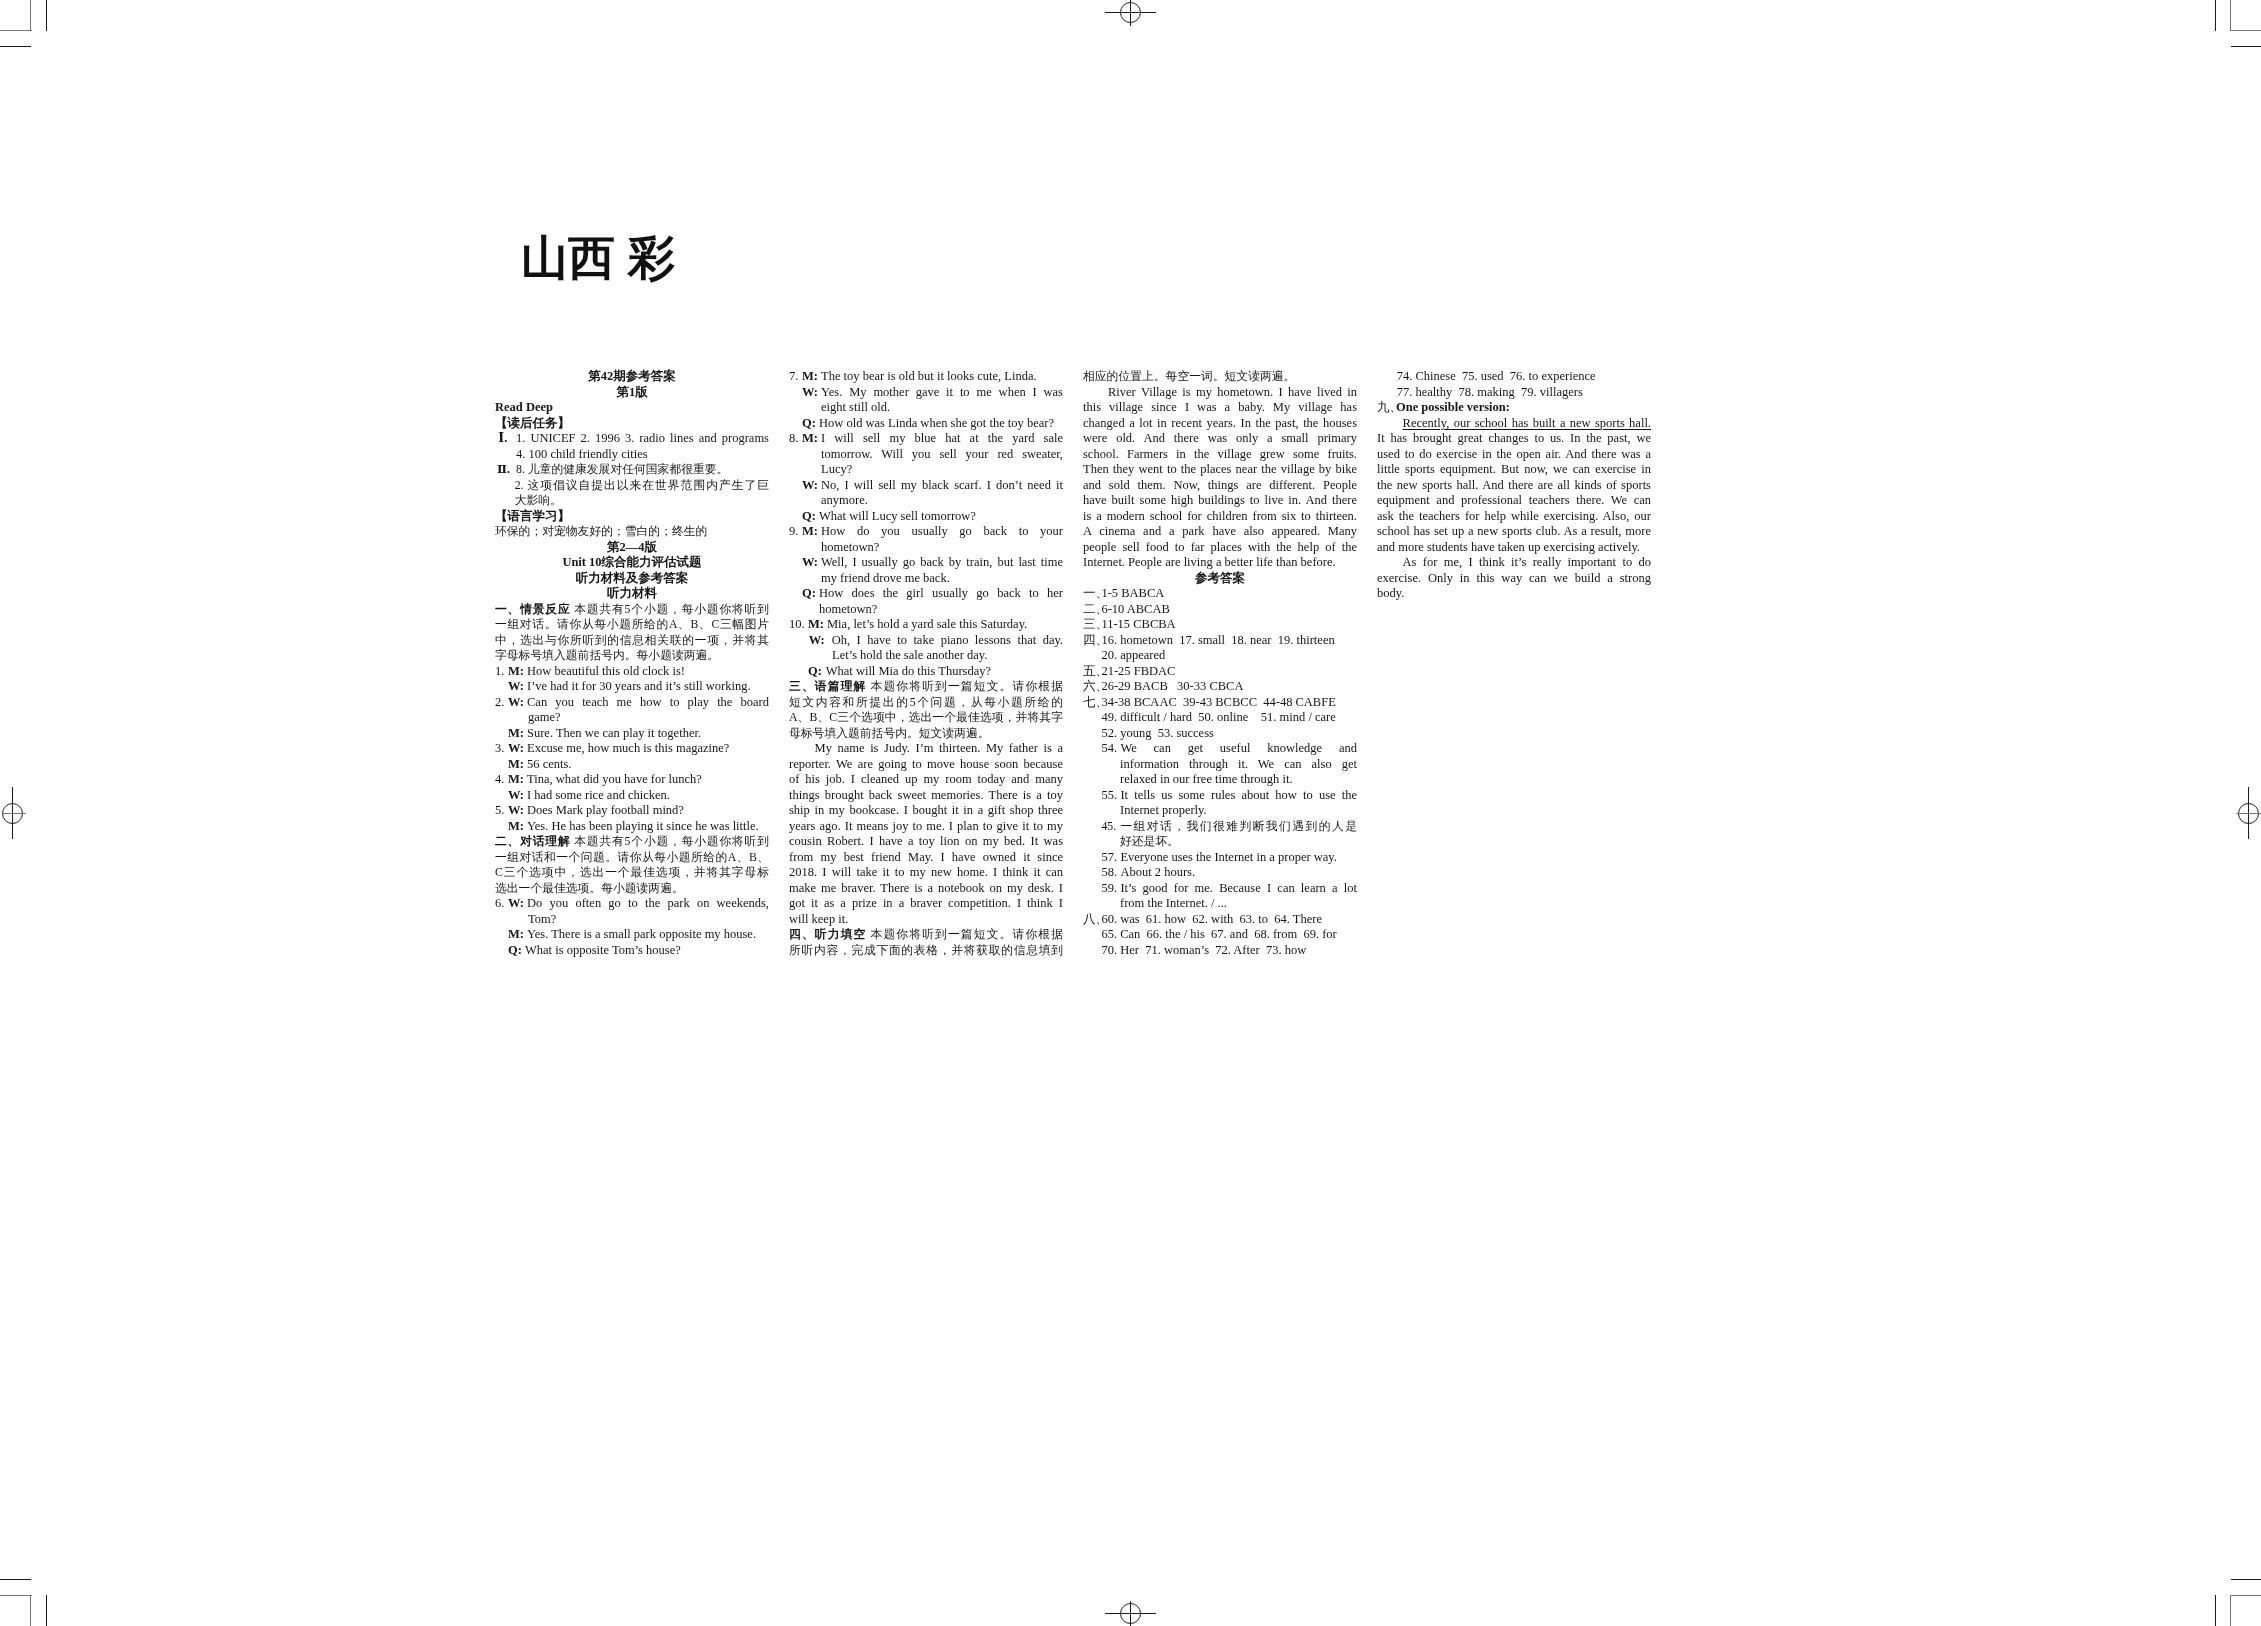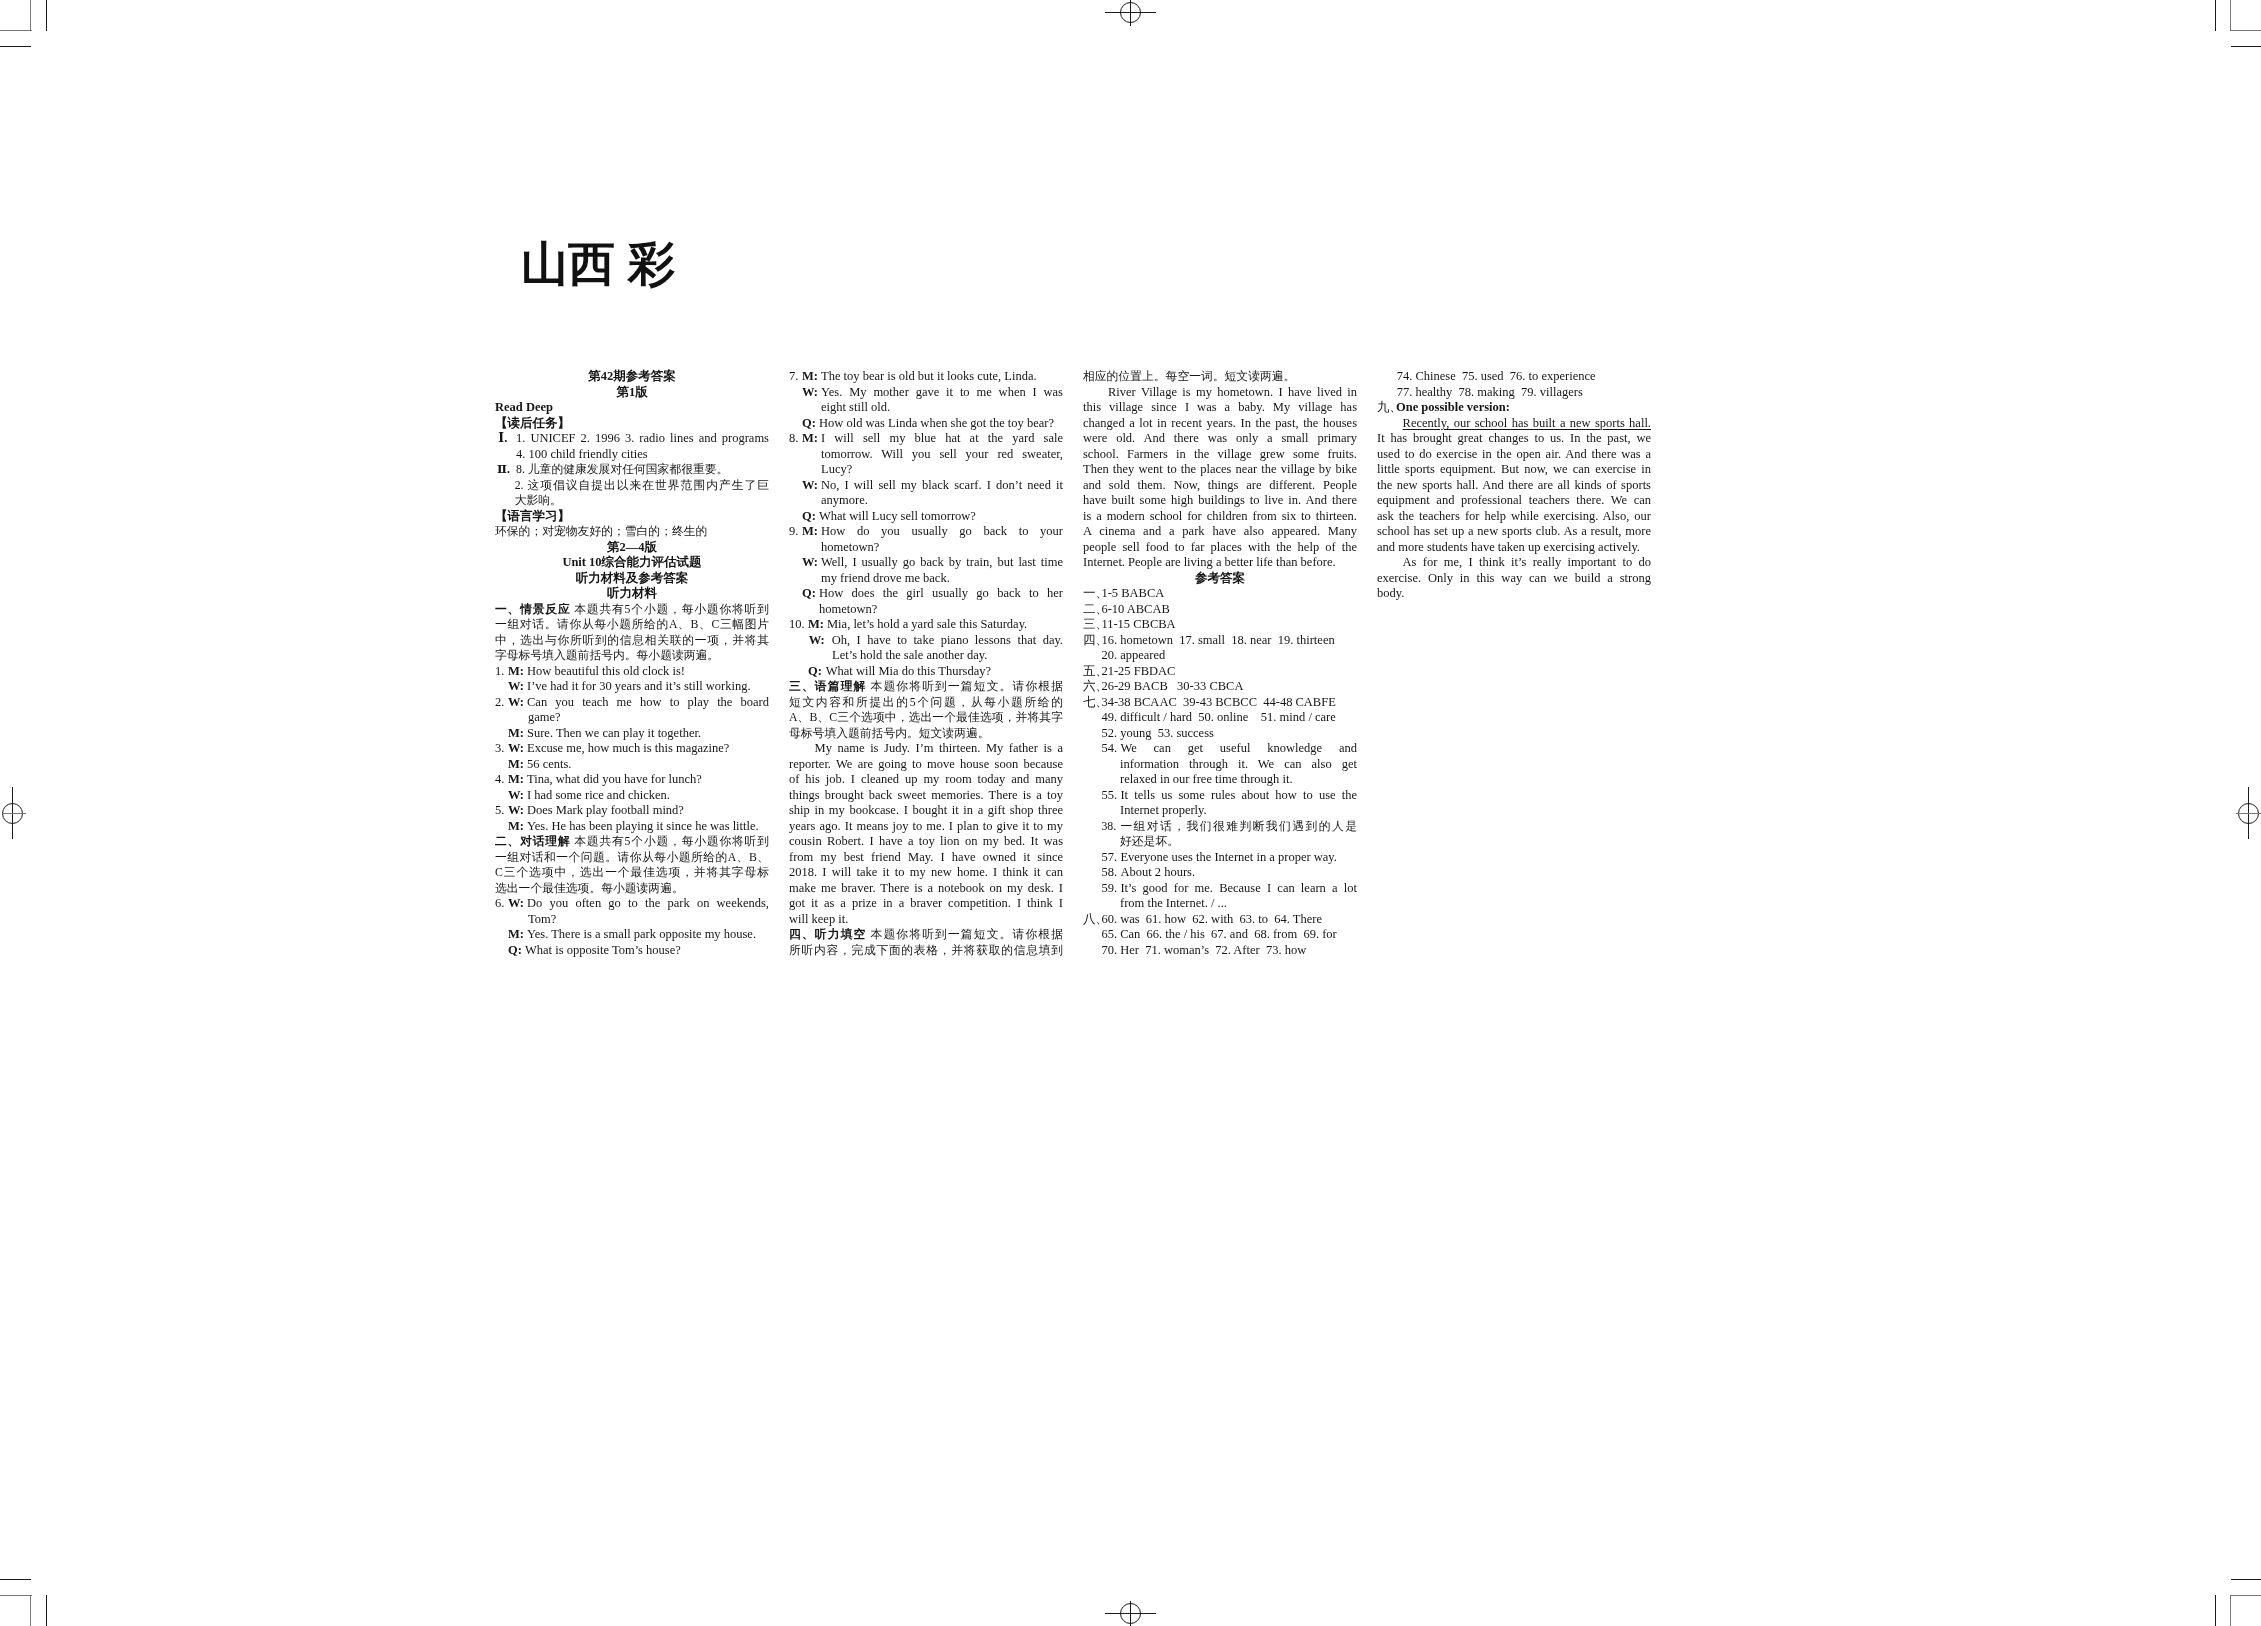--- a/index.html
+++ b/index.html
@@ -1,20 +1,20 @@
 <!DOCTYPE html>
 <html style="font-size:10.5px"><head>
 <meta charset="utf-8">
 <style>
   html,body{margin:0;padding:0;background:#fff;}
   #page{position:relative;width:2261px;height:1626px;overflow:hidden;background:#fff;}
   .mk{position:absolute;background:#1b1b1b;}
   .mk.g{background:#767676;}
   .reg{position:absolute;width:21px;height:21px;border:1.3px solid #1b1b1b;border-radius:50%;box-sizing:border-box;}
-  .title{position:absolute;left:521px;top:240px;font-family:"Liberation Sans","DejaVu Sans",sans-serif;font-size:47px;line-height:47px;font-weight:bold;color:#111;white-space:pre;}
+  .title{position:absolute;left:521px;top:234px;font-family:"Liberation Sans","DejaVu Sans",sans-serif;font-size:47px;line-height:47px;font-weight:bold;color:#111;white-space:pre;}
   .col{position:absolute;top:369px;width:274px;font-family:"Liberation Serif","DejaVu Serif",serif;font-size:12.5px;line-height:15.5px;color:#161616;}
   .c1{left:495px;} .c2{left:789px;} .c3{left:1083px;} .c4{left:1377px;}
   .ln{display:flex;align-items:baseline;height:15.5px;white-space:pre;box-sizing:border-box;}
   .ln>*{flex:none;}
   .ln .tx{flex:1 1 auto;min-width:0;white-space:pre;}
   .j .tx{white-space:normal;text-align:justify;text-align-last:justify;}
   .zh{font-size:11.8px;}
   .c .tx{flex:none;}
   .c{justify-content:center;font-weight:bold;}
   .bd{font-weight:bold;}
@@ -179,21 +179,21 @@
     <div class="ln"><span class="lab">五、</span><span class="tx">21-25 FBDAC</span></div>
     <div class="ln"><span class="lab">六、</span><span class="tx">26-29 BACB   30-33 CBCA</span></div>
     <div class="ln"><span class="lab">七、</span><span class="tx">34-38 BCAAC  39-43 BCBCC  44-48 CABFE</span></div>
     <div class="ln" style="padding-left:18.4px"><span class="tx">49. difficult / hard  50. online    51. mind / care</span></div>
     <div class="ln" style="padding-left:18.4px"><span class="tx">52. young  53. success</span></div>
     <div class="ln j" style="padding-left:18.4px"><span class="num w">54.</span><span class="tx">We can get useful knowledge and</span></div>
     <div class="ln j" style="padding-left:37px"><span class="tx">information through it. We can also get</span></div>
     <div class="ln" style="padding-left:37px"><span class="tx">relaxed in our free time through it.</span></div>
     <div class="ln j" style="padding-left:18.4px"><span class="num w">55.</span><span class="tx">It tells us some rules about how to use the</span></div>
     <div class="ln" style="padding-left:37px"><span class="tx">Internet properly.</span></div>
-    <div class="ln j zh" style="padding-left:18.4px"><span class="num w">38.</span><span class="tx">一组对话，我们很难判断我们遇到的人是</span></div>
+    <div class="ln j zh" style="padding-left:18.4px"><span class="num w">45.</span><span class="tx">一组对话，我们很难判断我们遇到的人是</span></div>
     <div class="ln zh" style="padding-left:37px"><span class="tx">好还是坏。</span></div>
     <div class="ln" style="padding-left:18.4px"><span class="num w">57.</span><span class="tx">Everyone uses the Internet in a proper way.</span></div>
     <div class="ln" style="padding-left:18.4px"><span class="num w">58.</span><span class="tx">About 2 hours.</span></div>
     <div class="ln j" style="padding-left:18.4px"><span class="num w">59.</span><span class="tx">It’s good for me. Because I can learn a lot</span></div>
     <div class="ln" style="padding-left:37px"><span class="tx">from the Internet. / ...</span></div>
     <div class="ln"><span class="lab">八、</span><span class="tx">60. was  61. how  62. with  63. to  64. There</span></div>
     <div class="ln" style="padding-left:18.4px"><span class="tx">65. Can  66. the / his  67. and  68. from  69. for</span></div>
     <div class="ln" style="padding-left:18.4px"><span class="tx">70. Her  71. woman’s  72. After  73. how</span></div>
   </div>
 

